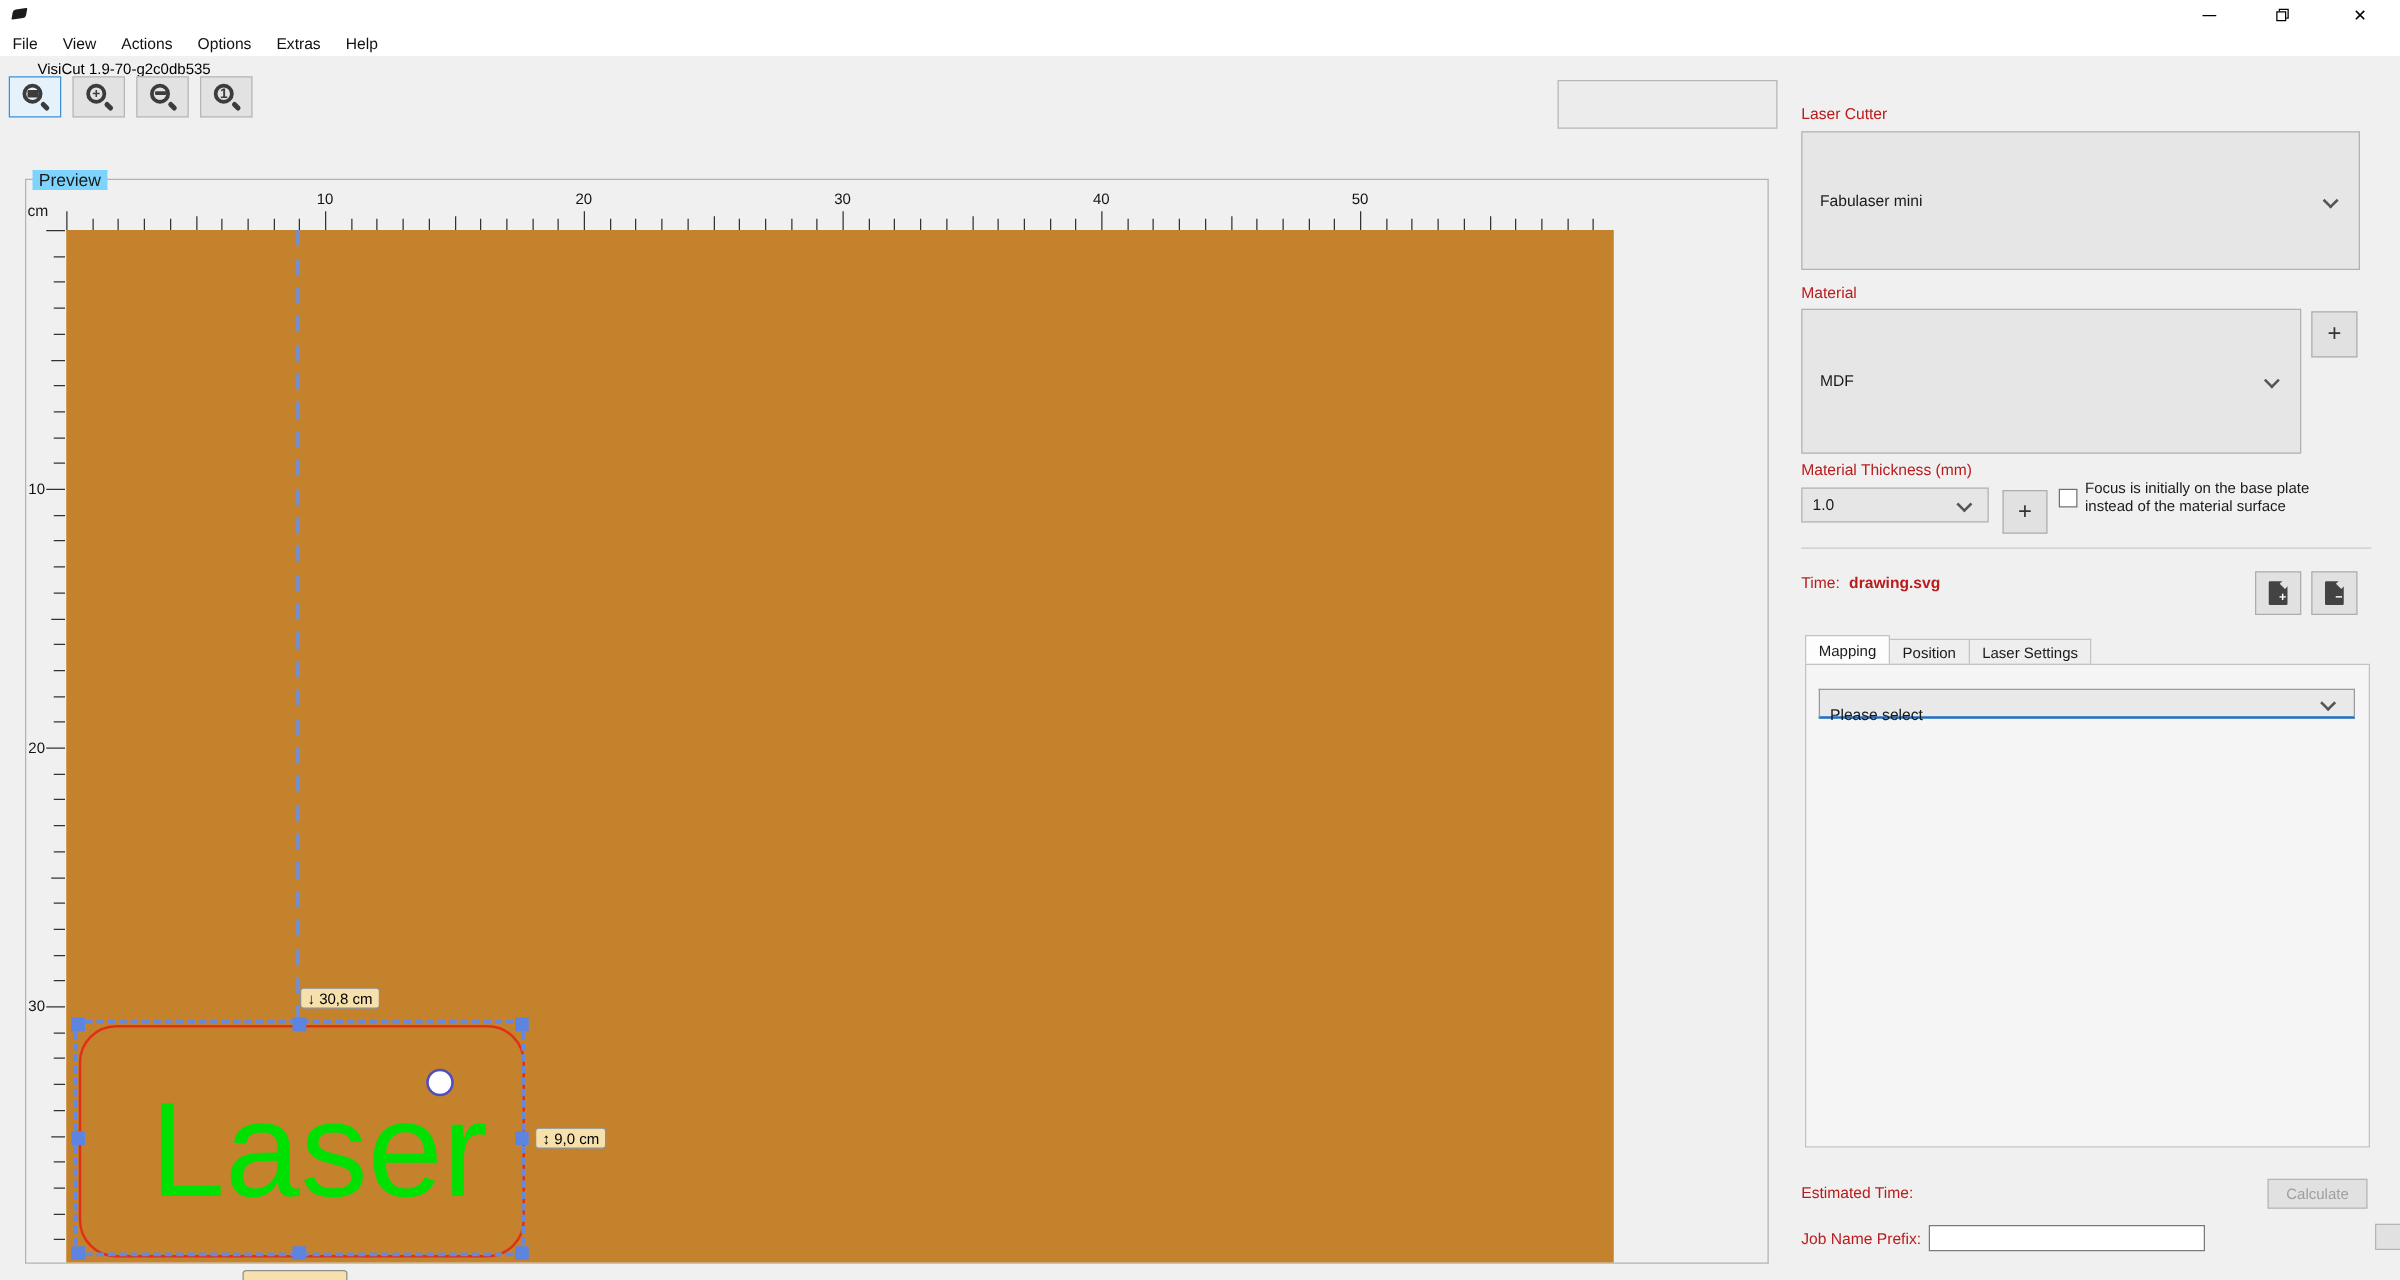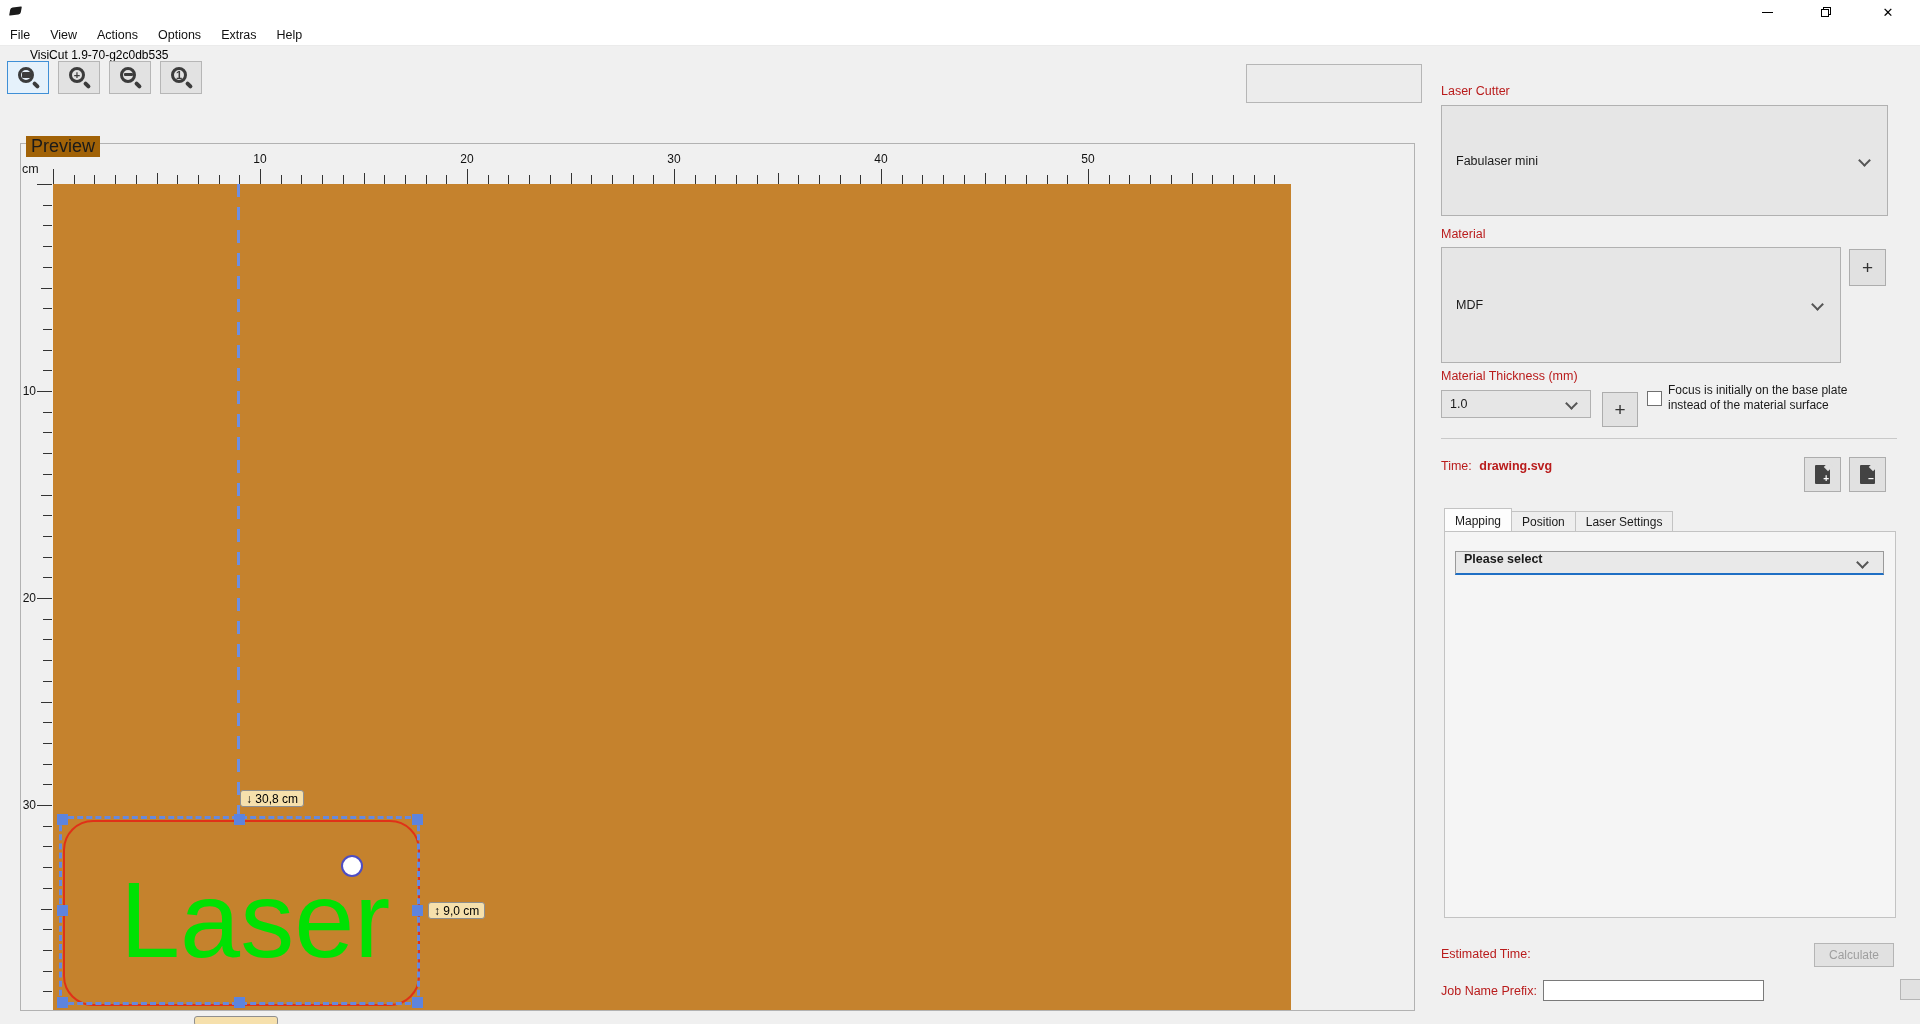--- a/index.html
+++ b/index.html
@@ -29,21 +29,21 @@
   .mag { position:relative; width:24px; height:24px; }
   .mag .lens { position:absolute; left:2px; top:1px; width:16px; height:16px; border:3px solid #3c3c3c; border-radius:50%; }
   .mag .handle { position:absolute; left:16px; top:17px; width:8px; height:4px; background:#3c3c3c; transform:rotate(45deg); border-radius:2px; }
   .mag .glyph { position:absolute; left:4px; top:3px; width:12px; height:12px; display:flex; align-items:center; justify-content:center; font-weight:bold; font-size:11px; color:#3c3c3c; }
   .mag .bar   { width:9px; height:3px; background:#3c3c3c; border-radius:1px; }
   .mag .rect  { width:9px; height:6px; background:#3c3c3c; border-radius:1px; }
   .progressbar { position:absolute; left:1246px; top:64px; width:176px; height:39px; background:#ececec; border:1px solid #b6b6b6; }
 
   
   .groupbox { position:absolute; left:20px; top:143px; width:1395px; height:868px; border:1px solid #b2b2b2; }
-  .group-legend { position:absolute; left:26px; top:136px; background:#a16207; padding:0 5px; font-size:18px; color:#1a1a1a; }
+  .group-legend { position:absolute; left:26px; top:136px; background:#7dd3fc; padding:0 5px; font-size:14px; color:#1a1a1a; }
   .unit-label { position:absolute; left:22px; top:162px; font-size:12.5px; }
 
   .h-ruler { position:absolute; left:53px; top:154px; width:1240px; height:30px; }
   .htick { position:absolute; bottom:0; width:1px; background:#333; }
   .hlabel { position:absolute; top:-2px; width:30px; margin-left:-15px; text-align:center; font-size:12px; color:#111; }
   .v-ruler { position:absolute; left:22px; top:184px; width:30px; height:820px; }
   .vtick { position:absolute; right:0; height:1px; background:#333; }
   .vlabel { position:absolute; right:16px; width:24px; text-align:right; margin-top:-7px; font-size:12px; color:#111; }
 
   .material { position:absolute; left:53px; top:184px; width:1238px; height:826px; background:#c5822d; }
@@ -77,21 +77,21 @@
   .doc { position:absolute; left:10px; top:7px; width:15px; height:19px; background:#434343; border-radius:1px; }
   .doc .fold { position:absolute; right:-1px; top:-1px; width:6px; height:6px; background:#e1e1e1; transform:rotate(45deg); transform-origin:center; }
   .doc .sign { position:absolute; right:1px; bottom:0px; font-size:10px; font-weight:bold; color:#fff; line-height:1; }
 
   .tabrow { position:absolute; left:1444px; top:508px; height:24px; display:flex; align-items:flex-end; }
   .tab { height:21px; line-height:21px; padding:0 10px; font-size:12px; background:#eeeeee; border:1px solid #c3c3c3; border-left:none; color:#1a1a1a; }
   .tab:first-child { border-left:1px solid #c3c3c3; }
   .tab.sel { height:24px; line-height:24px; background:#fdfdfd; border-bottom:none; }
   .tabpanel { position:absolute; left:1444px; top:531px; width:452px; height:387px; background:#f5f5f5; border:1px solid #c3c3c3; }
   .mapcombo { position:absolute; left:1455px; top:551px; width:429px; height:24px; background:#e9e9e9; border:1px solid #9a9a9a; border-bottom:2px solid #1f6fc4; }
-  .mapcombo .val { position:absolute; left:8px; top:0; font-weight:bold; font-size:12.5px; }
+  .mapcombo .val { position:absolute; left:8px; top:13px; font-weight:normal; font-size:12.5px; }
 
   .btn { position:absolute; background:#e1e1e1; border:1px solid #b5b5b5; text-align:center; font-size:12px; color:#9f9f9f; }
   .textinput { position:absolute; left:1543px; top:980px; width:221px; height:21px; background:#fff; border:1px solid #7a7a7a; font-size:12px; padding:0 4px; font-family:"Liberation Sans","DejaVu Sans",sans-serif; }
 </style>
 </head>
 <body>
 
 <div id="app">
 
   <div class="titlebar">

